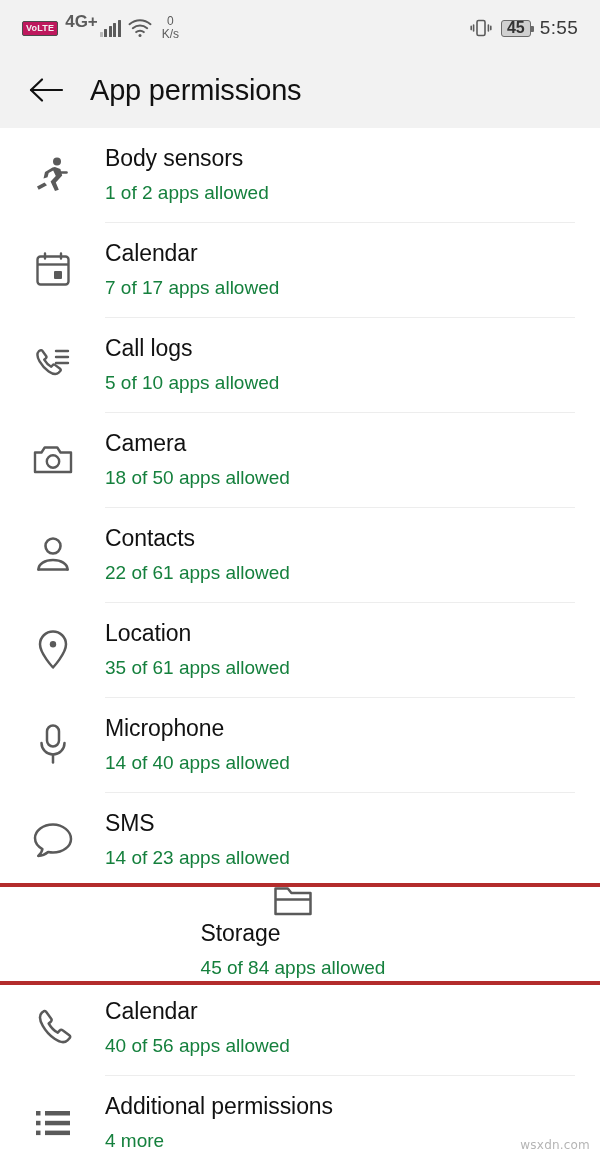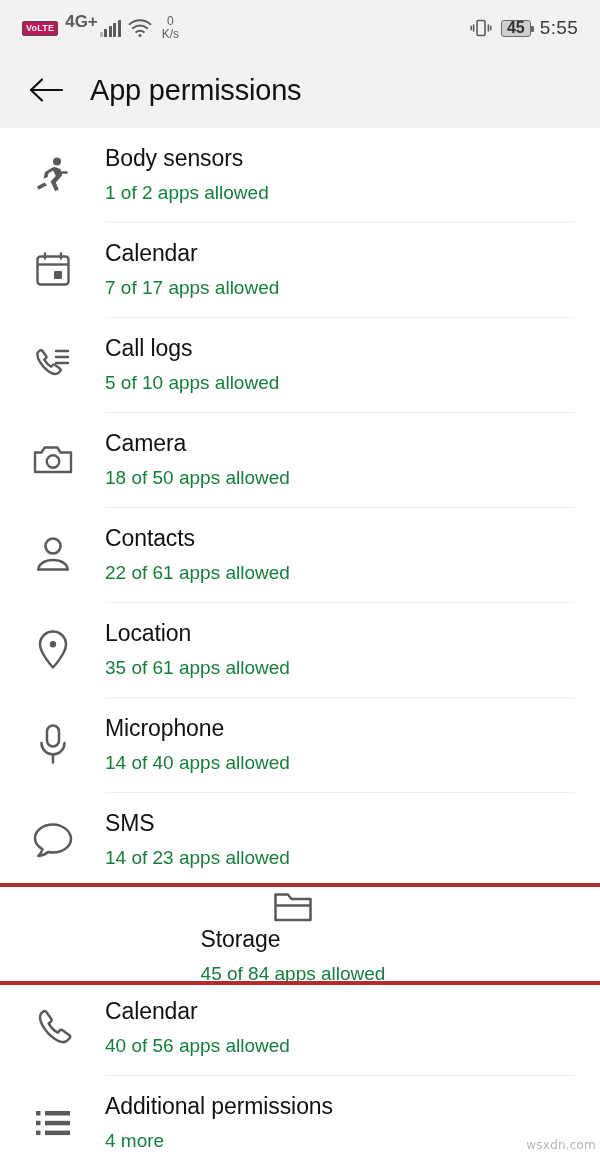--- a/index.html
+++ b/index.html
@@ -62,20 +62,21 @@
   .back{ width:42px; height:42px; display:flex; align-items:center;
          justify-content:center; cursor:pointer;}
   .apptitle{ font-size:29px; color:#111; margin-left:22px; letter-spacing:-.2px;}
 
   
   .list{ background:#fff; }
   .row{
     display:flex; align-items:center;
     height:94px; padding:0 14px 0 0; position:relative;
     cursor:pointer;
+    justify-content:flex-end;
   }
   .icon-cell{
     width:105px; min-width:105px;
     display:flex; align-items:center; justify-content:center;
     color:#5a5a5a;
   }
   .txt-cell{ flex:1; display:flex; flex-direction:column; justify-content:center; }
   .r-title{ font-size:23px; color:#111; line-height:1.22; letter-spacing:-.1px;}
   .r-sub{ font-size:19px; color:#15803d; line-height:1.3; margin-top:9px;}
   .divider{
@@ -86,21 +87,21 @@
   
   .row.highlight{
     outline:4px solid #b32c2c;
     outline-offset:0;
     z-index:3;
     flex-direction:column;
   }
   .hl-wrap{ position:relative; }
 
   .watermark{
-    position:absolute; right:4px; bottom:8px;
+    position:absolute; right:10px; bottom:8px;
     font-size:12px; color:#b5b5b5; letter-spacing:.2px;
     font-family:"DejaVu Sans", sans-serif;
   }
 </style>
 </head>
 <body>
 
 <div class="statusbar">
   <div class="sb-left">
     <span class="volte">VoLTE</span>

